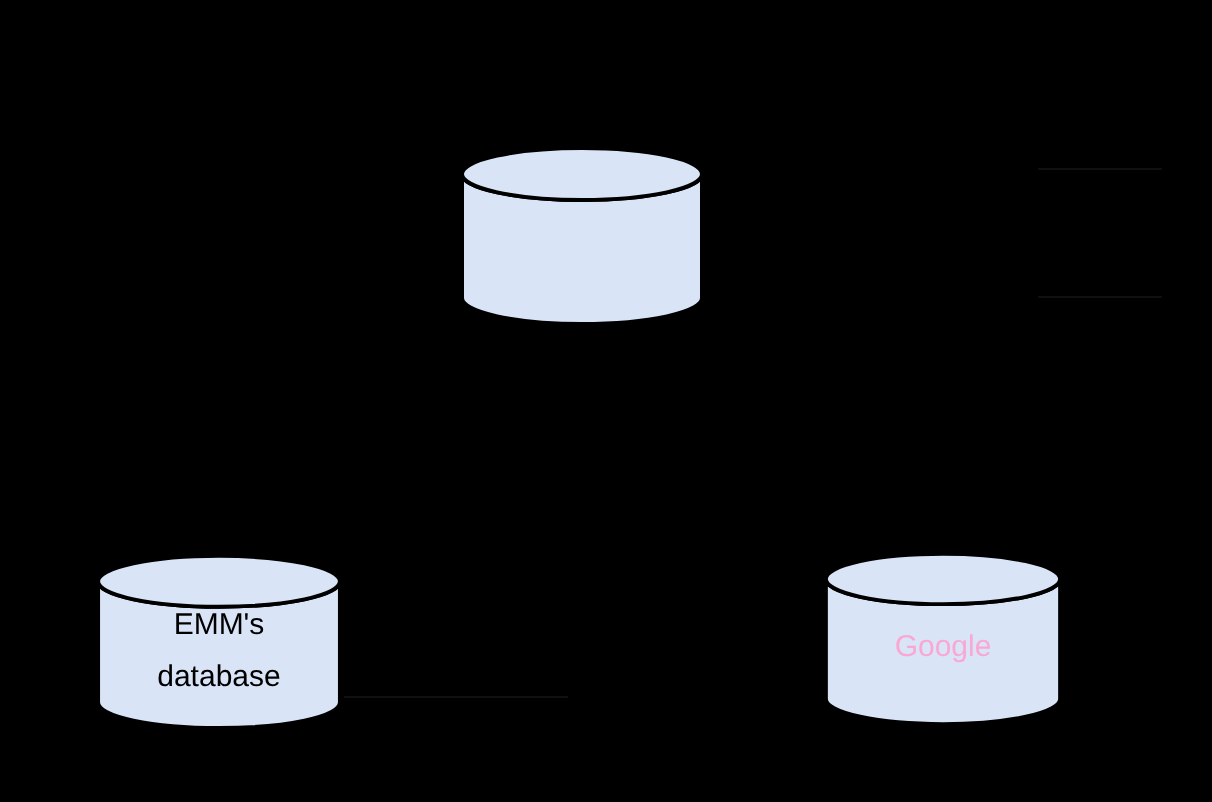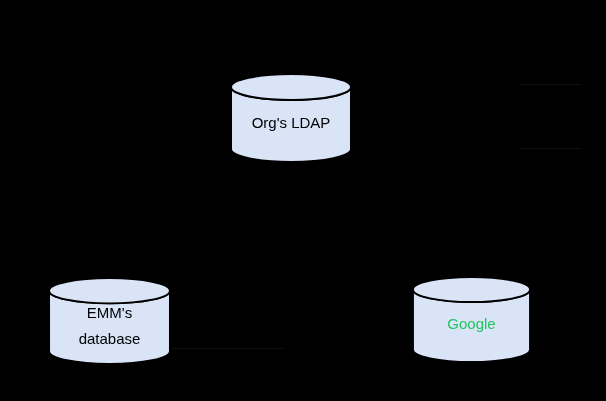--- a/index.html
+++ b/index.html
@@ -32,41 +32,40 @@
 <body>
 
 <div class="canvas" style="background-color: rgb(0, 0, 0);">
 
   <figure class="cyl" id="cyl-ldap">
     <svg viewBox="0 0 124 91" preserveAspectRatio="none">
       <path d="M2 15 V77 A60 13 0 0 0 122 77 V15 A60 13 0 0 1 2 15 Z" stroke-width="2" fill="#d9e4f7" stroke="#000000"></path>
       <ellipse cx="62" cy="15" rx="60" ry="13" stroke-width="2" fill="#d9e4f7" stroke="#000000"></ellipse>
     </svg>
     <div class="cyl-label" style="color: rgb(0, 0, 0);">
-      <span>Org's LDAP</span>
     </div>
   </figure>
 
   <figure class="cyl" id="cyl-emm">
     <svg viewBox="0 0 124 91" preserveAspectRatio="none">
       <path d="M2 15 V77 A60 13 0 0 0 122 77 V15 A60 13 0 0 1 2 15 Z" stroke-width="2" fill="#d9e4f7" stroke="#000000"></path>
       <ellipse cx="62" cy="15" rx="60" ry="13" stroke-width="2" fill="#d9e4f7" stroke="#000000"></ellipse>
     </svg>
     <div class="cyl-label" style="color: rgb(0, 0, 0);">
       <span>EMM's</span>
       <span>database</span>
     </div>
   </figure>
 
   <figure class="cyl" id="cyl-google">
     <svg viewBox="0 0 124 91" preserveAspectRatio="none">
       <path d="M2 15 V77 A60 13 0 0 0 122 77 V15 A60 13 0 0 1 2 15 Z" stroke-width="2" fill="#d9e4f7" stroke="#000000"></path>
       <ellipse cx="62" cy="15" rx="60" ry="13" stroke-width="2" fill="#d9e4f7" stroke="#000000"></ellipse>
     </svg>
-    <div class="cyl-label" style="color: #22c55e;">
+    <div class="cyl-label" style="color: #f9a8d4;">
       <span>Google</span>
     </div>
   </figure>
 
   <div class="faint-line" id="artifact-line-emm" style="background-color: rgb(16, 16, 16);"></div>
   <div class="faint-line" id="artifact-line-right1" style="background-color: rgb(16, 16, 16);"></div>
   <div class="faint-line" id="artifact-line-right2" style="background-color: rgb(16, 16, 16);"></div>
 
 </div>
 

